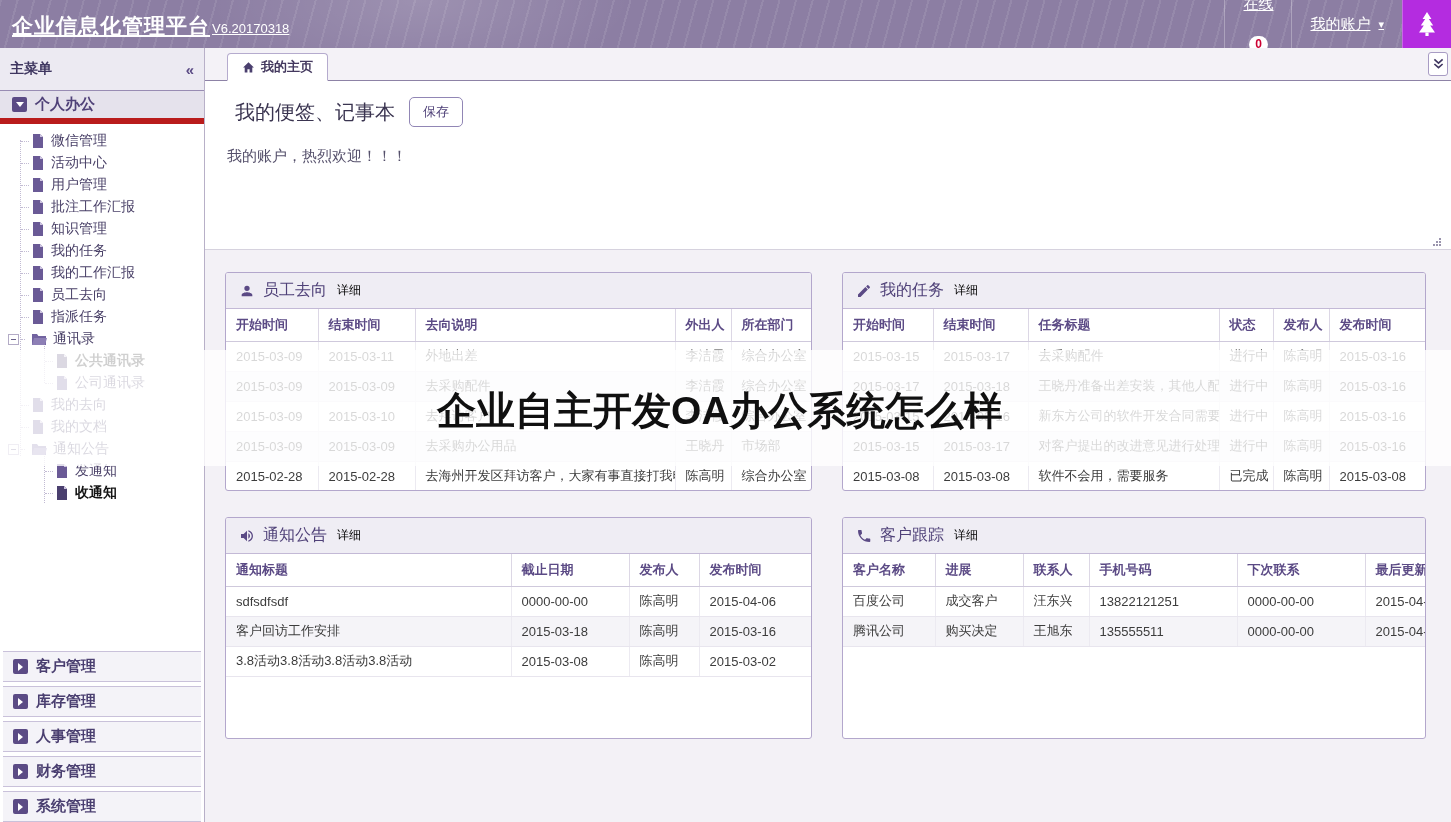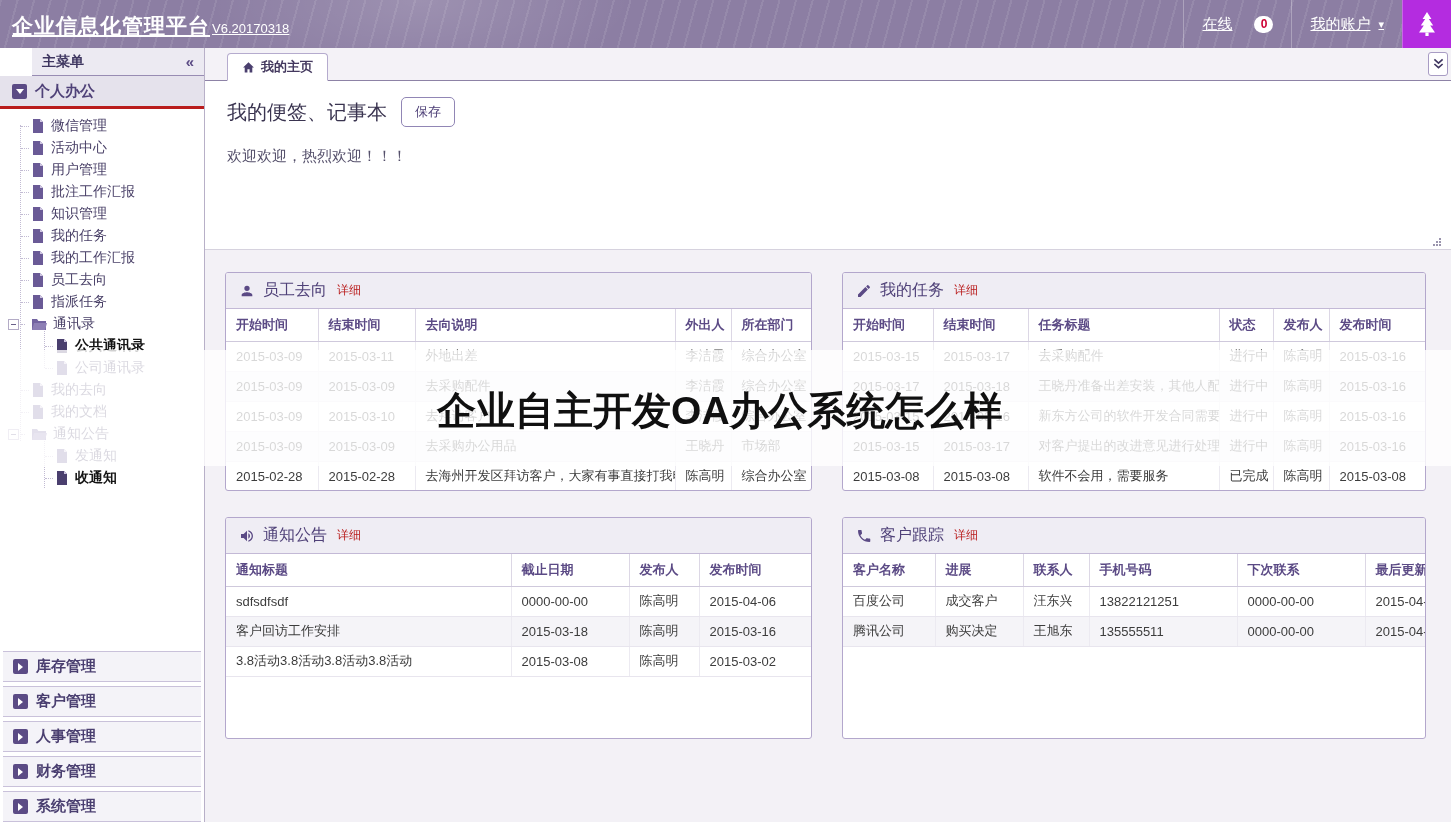--- a/index.html
+++ b/index.html
@@ -17,35 +17,35 @@
       #8c7ea3;
     text-decoration: underline;
   }
   .topbar .brand{ display:flex; align-items:baseline; padding:12px 0 0 12px; flex:1; }
   .brand-title{ font-size:21px; font-weight:bold; letter-spacing:1px; }
   .brand-ver{ font-size:13px; margin-left:2px; }
   .tb-cell{ display:flex; flex-direction:column; justify-content:center; align-items:center;
     padding:0 18px; border-left:1px solid rgba(255,255,255,.28); font-size:13px; }
   .tb-datetime{ line-height:17px; align-items:flex-start; }
   .tb-row{ display:flex; align-items:center; gap:4px; }
-  .tb-online{ flex-direction:row; gap:22px; font-size:15px; cursor:pointer;}
+  .tb-online{ flex-direction:column; gap:22px; font-size:15px; cursor:pointer;}
   .badge{ background:#fff; color:#c03; font-weight:bold; font-size:12px;
     min-width:19px; height:17px; line-height:17px; text-align:center; border-radius:9px; padding:0 4px;}
   .tb-account{ flex-direction:row; gap:8px; font-size:15px; cursor:pointer;}
   .caret{ font-size:11px; }
   .tb-tree-btn{ width:49px; background:#b42ce0; display:flex; align-items:center; justify-content:center; cursor:pointer; border-left:1px solid rgba(255,255,255,.28);}
   
   .page{ display:flex; height:774px; }
   
   .sidebar{ width:205px; border-right:1px solid #b8b0c8; display:flex; flex-direction:column; background:#fff; }
-  .sb-header{ height:28px; background:#eceaf2; border-bottom:1px solid #988cb3;
+  .sb-header{ height:43px; background:#eceaf2; border-bottom:1px solid #988cb3;
     display:flex; align-items:center; justify-content:space-between; padding:0 10px;
-    font-size:14px; font-weight:bold; color:#3e3660;margin-left:32px;}
+    font-size:14px; font-weight:bold; color:#3e3660;}
   .sb-collapse{ color:#5b4b85; font-size:15px; font-weight:bold; cursor:pointer;}
-  .sb-section{ height:33px; background:#e5e2ec; border-bottom:3px solid #b91c1c;
+  .sb-section{ height:33px; background:#e5e2ec; border-bottom:6px solid #b91c1c;
     display:flex; align-items:center; gap:8px; padding:0 12px;
     font-size:15px; font-weight:bold; color:#4f4178; cursor:pointer;}
   .sq-icon{ width:15px; height:15px; background:#5b4b85; border-radius:2px; position:relative; flex:none;}
   .sq-icon::after{ content:""; position:absolute; }
   .sq-icon.down::after{ left:4px; top:5px; border-left:4px solid transparent; border-right:4px solid transparent; border-top:5px solid #fff;}
   .sq-icon.right::after{ left:5px; top:4px; border-top:4px solid transparent; border-bottom:4px solid transparent; border-left:5px solid #fff;}
   .tree{ list-style:none; padding:6px 0 0 0; position:relative; flex:1; overflow:hidden;}
   .vline{ position:absolute; border-left:1px dotted #c2bbd3; width:0;}
   .vl-root{ left:20px; top:16px; height:316px;}
   .vl-contacts{ left:44px; top:212px; height:47px;}
@@ -67,21 +67,21 @@
   .acc-item:last-child{ margin-bottom:0;}
   
   .main{ flex:1; display:flex; flex-direction:column; background:#fff; position:relative;justify-content:space-between;}
   .tabbar{ height:33px; background:#f4f2f7; border-bottom:1px solid #8d82a6; position:relative; display:flex; align-items:flex-end;}
   .tab{ margin-left:22px; height:28px; background:#fff; border:1px solid #b5abce; border-bottom:1px solid #fff;
     border-radius:4px 4px 0 0; display:flex; align-items:center; gap:6px; padding:0 14px;
     font-size:13px; color:#44395f; position:relative; top:1px; cursor:pointer; font-weight:bold;}
   .tab-tools{ position:absolute; right:3px; top:4px; width:20px; height:24px; border:1px solid #a89cc4;
     border-radius:3px; background:#fff; display:flex; align-items:center; justify-content:center; cursor:pointer;}
   .notes{ height:169px; position:relative; border-bottom:1px solid #d6d2de;}
-  .notes-head{ display:flex; align-items:center; gap:14px; padding:16px 0 0 22px;}
+  .notes-head{ display:flex; align-items:center; gap:14px; padding:16px 0 0 22px;margin-left:8px;}
   .notes-title{ font-size:20px; color:#3a3450;}
   .save-btn{ font-size:13px; color:#4f4178; background:#fff; border:1px solid #9186b5; border-radius:5px;
     padding:5px 13px; cursor:pointer; font-family:inherit;}
   .notes-body{ margin:20px 22px 0 22px; height:80px; font-size:15px; color:#55506b; outline:none;}
   .grip{ position:absolute; right:10px; bottom:3px; width:8px; height:8px;
     background:
       radial-gradient(circle 1px at 7px 1px, #9a94ad 99%, transparent),
       radial-gradient(circle 1px at 7px 4px, #9a94ad 99%, transparent),
       radial-gradient(circle 1px at 4px 4px, #9a94ad 99%, transparent),
       radial-gradient(circle 1px at 7px 7px, #9a94ad 99%, transparent),
@@ -89,21 +89,21 @@
       radial-gradient(circle 1px at 1px 7px, #9a94ad 99%, transparent);
     cursor:nwse-resize;}
   .dashboard{ flex:1; background:#f3f1f6; padding:22px 21px 0 20px;}
   .dash-grid{ display:grid; grid-template-columns:587px 584px; column-gap:30px; row-gap:26px;}
   .panel{ background:#fff; border:1px solid #b3a7cc; border-radius:3px; overflow:hidden;}
   .panel.tall{ height:219px;}
   .panel.tall2{ height:222px;}
   .panel-head{ height:36px; background:#efedf4; border-bottom:1px solid #c3b9d6;
     display:flex; align-items:center; gap:8px; padding:0 13px;}
   .panel-title{ font-size:16px; color:#4f4178;}
-  .panel-detail{ font-size:12px; color:#b91c1c; cursor:pointer; margin-left:2px;}
+  .panel-detail{ font-size:12px; color:#000000; cursor:pointer; margin-left:2px;}
   table{ width:100%; border-collapse:collapse; table-layout:fixed;}
   th{ height:32px; font-size:13px; color:#5b4a85; text-align:left; font-weight:bold;
     padding:0 10px; border-bottom:1px solid #cfc9dc; border-right:1px solid #dcd7e5; white-space:nowrap; overflow:hidden;}
   td{ height:30px; font-size:13px; color:#3c3c3c; padding:0 10px;
     border-bottom:1px solid #e8e5ee; border-right:1px solid #eceaf1; white-space:nowrap; overflow:hidden;}
   th:last-child, td:last-child{ border-right:none;}
   tbody tr:nth-child(even){ background:#f5f4f8;}
   
   .p-whereabouts th:nth-child(1){width:92px}.p-whereabouts th:nth-child(2){width:97px}
   .p-whereabouts th:nth-child(4){width:56px}.p-whereabouts th:nth-child(5){width:80px}
@@ -296,25 +296,25 @@
           <svg class="doc-ic" viewBox="0 0 12 14">
             <path d="M1 0h7l3 3v11H1z" fill="#4a3f6e"></path>
             <path d="M8 0l3 3H8z" fill="#cfc6e2"></path>
           </svg>
           <span>收通知</span>
         </li>
     </ul>
     <div class="sb-accordion">
       <div class="acc-item">
           <span class="sq-icon right"></span>
-          <span>库存管理</span>
+          <span>客户管理</span>
         </div>
       <div class="acc-item">
           <span class="sq-icon right"></span>
-          <span>客户管理</span>
+          <span>库存管理</span>
         </div>
       <div class="acc-item">
           <span class="sq-icon right"></span>
           <span>人事管理</span>
         </div>
       <div class="acc-item">
           <span class="sq-icon right"></span>
           <span>财务管理</span>
         </div>
       <div class="acc-item">
@@ -338,21 +338,21 @@
             <path d="M1.5 6.5 6 10.5l4.5-4" fill="none" stroke="#3f3660" stroke-width="1.8"></path>
           </svg>
       </div>
     </div>
 
     <div class="notes">
       <div class="notes-head">
         <span class="notes-title">我的便签、记事本</span>
         <button class="save-btn">保存</button>
       </div>
-      <div class="notes-body">欢迎欢迎，热烈欢迎！！！</div>
+      <div class="notes-body">我的账户，热烈欢迎！！！</div>
       <span class="grip"></span>
     </div>
 
     <div class="dashboard">
       <div class="dash-grid">
 
         <div class="panel tall p-whereabouts">
           <div class="panel-head">
             <svg class="ic" width="16" height="16" viewBox="0 0 24 24">
                 <path fill="#5b4a85" d="M12 12a4 4 0 1 0 0-8 4 4 0 0 0 0 8zm0 2c-2.7 0-8 1.3-8 4v2h16v-2c0-2.7-5.3-4-8-4z"></path>

